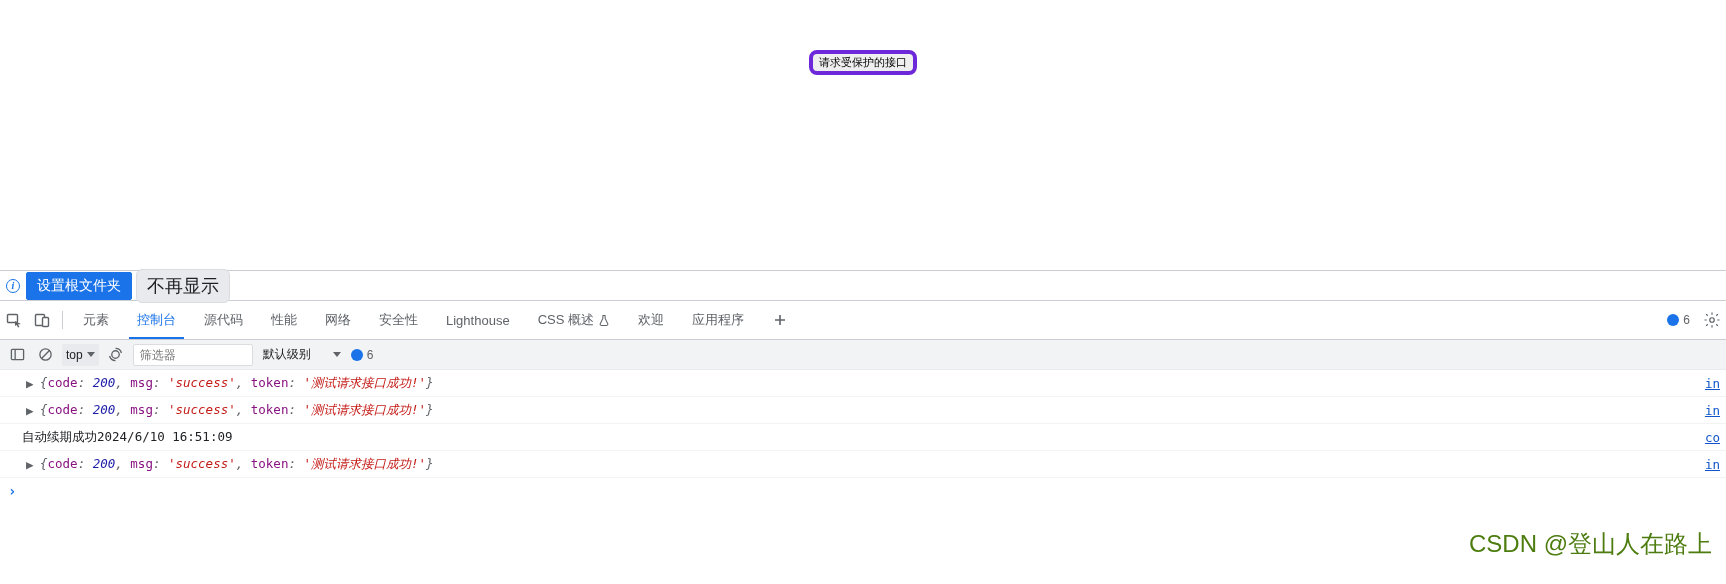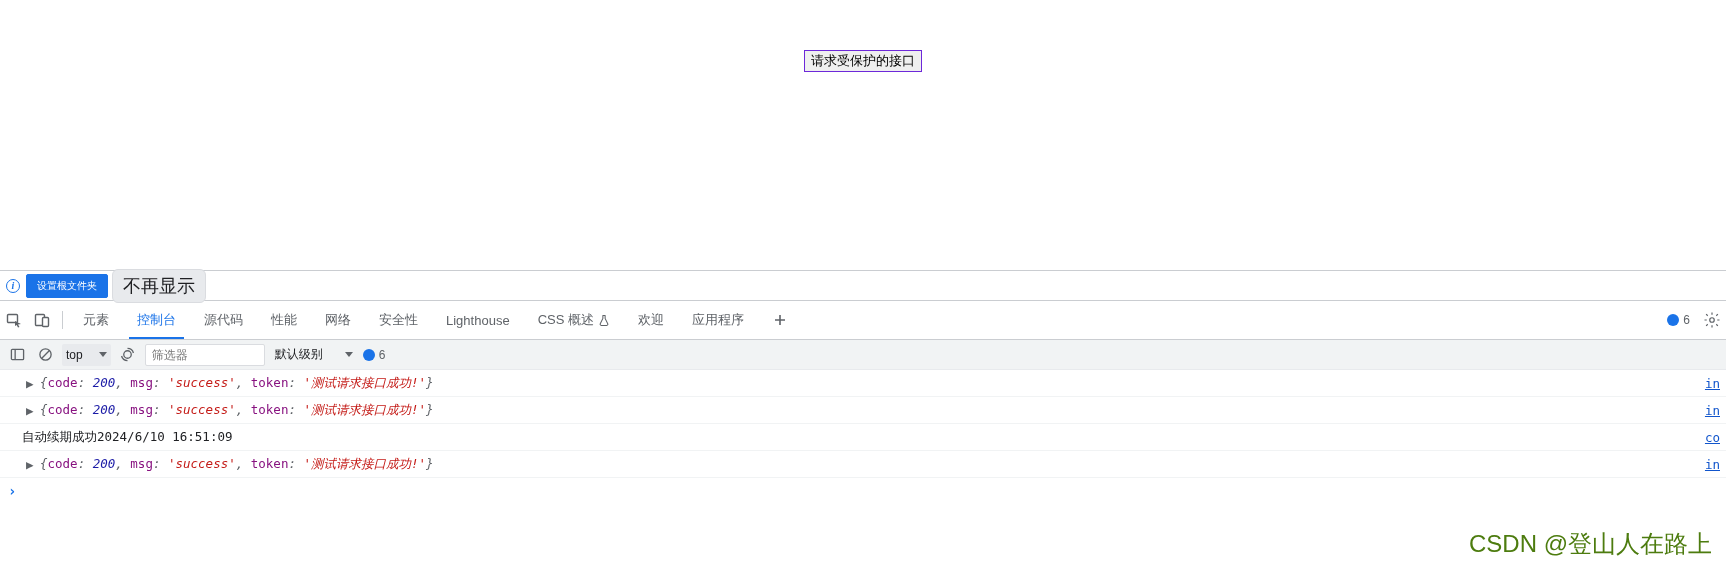--- a/index.html
+++ b/index.html
@@ -17,25 +17,25 @@
   
   .page-area {
     height: 270px;
     width: 100%;
     position: relative;
     text-align: center;
     padding-top: 50px;
   }
   .protected-btn {
     font-family: Arial, "Microsoft YaHei", sans-serif;
-    font-size: 13px;
+    font-size: 11px;
     padding: 1px 6px;
     background: #efefef;
-    border: 1px solid #6d28d9;
-    border-radius: 0;
+    border: 4px solid #6d28d9;
+    border-radius: 8px;
     cursor: pointer;
   }
   
   .info-bar {
     display: flex;
     align-items: center;
     height: 30px;
     padding: 0 6px;
     border-top: 1px solid #cacdd1;
     background: #fff;
@@ -54,21 +54,21 @@
     font-family: Georgia, serif;
     font-weight: bold;
     line-height: 1;
   }
   .info-bar .msg { flex: 0 0 auto; margin-right: 8px; }
   .btn-primary {
     background: #1a73e8;
     color: #fff;
     border: 1px solid #1a73e8;
     padding: 4px 10px;
-    font-size: 10px;
+    font-size: 14px;
     border-radius: 2px;
     margin-right: 4px;
     cursor: pointer;
   }
   .btn-secondary {
     background: #e8eaed;
     color: #202124;
     border: 1px solid #dadce0;
     padding: 4px 10px;
     font-size: 18px;
@@ -147,21 +147,21 @@
     width: 22px; height: 22px;
     display: inline-flex; align-items: center; justify-content: center;
     cursor: pointer;
     color: #5f6368;
   }
   .ctx-select {
     background: #e8eaed;
     border: none;
     padding: 2px 4px;
     height: 22px;
-    display: inline-flex; align-items: center; gap: 16px;
+    display: inline-flex; align-items: center; gap: 4px;
     border-radius: 2px;
     cursor: pointer;
     color: #202124;
   }
   .ctx-select .caret {
     width: 0; height: 0;
     border-left: 4px solid transparent;
     border-right: 4px solid transparent;
     border-top: 5px solid #5f6368;
   }

